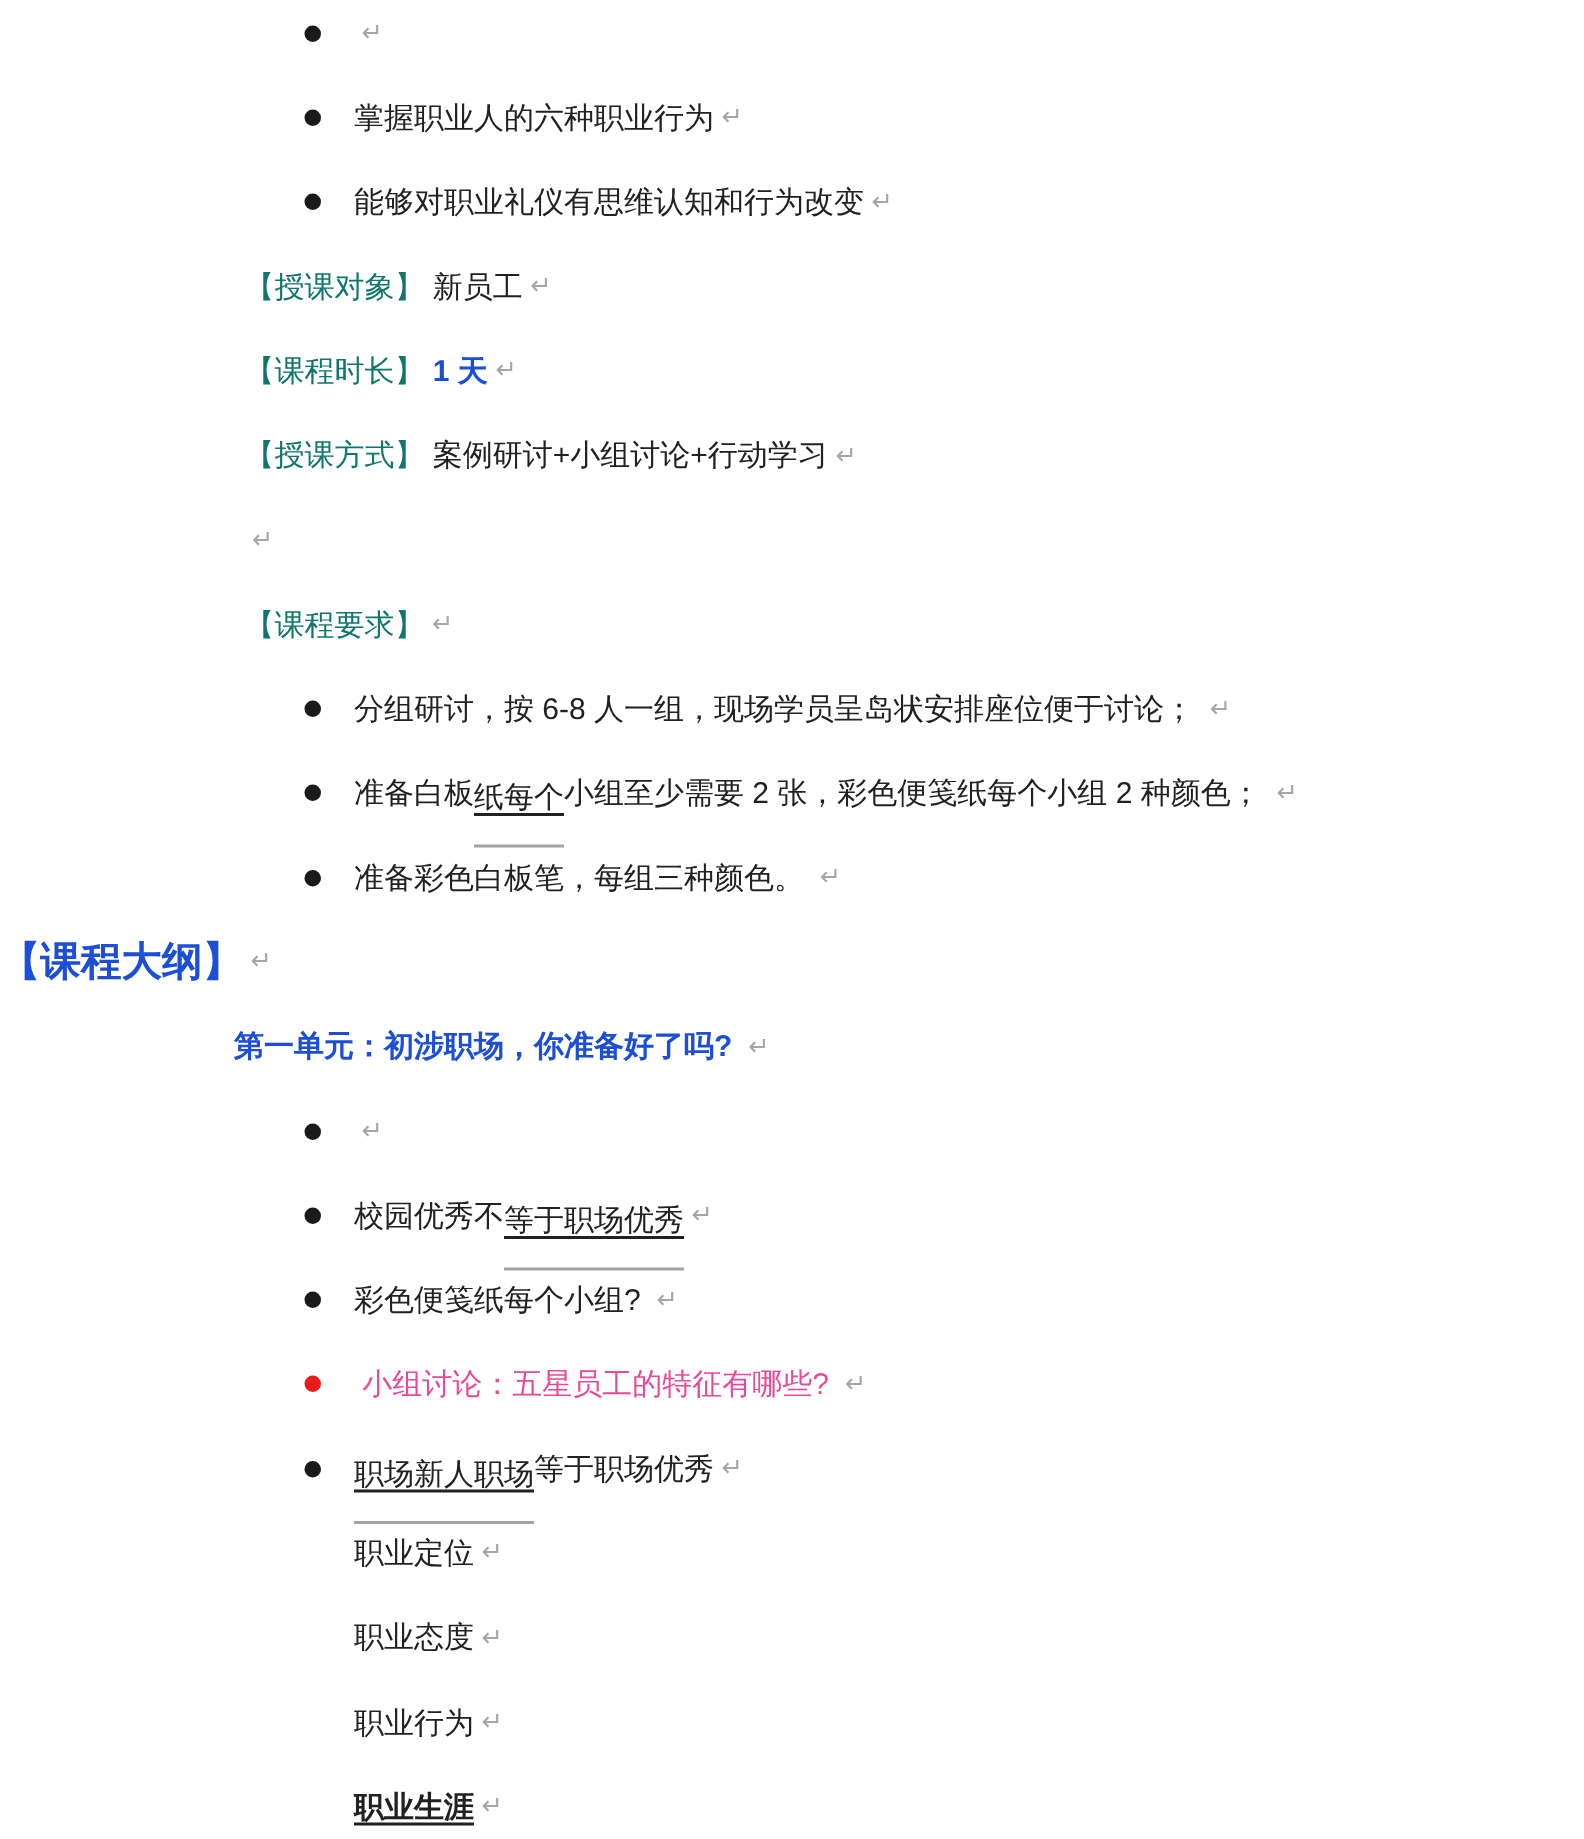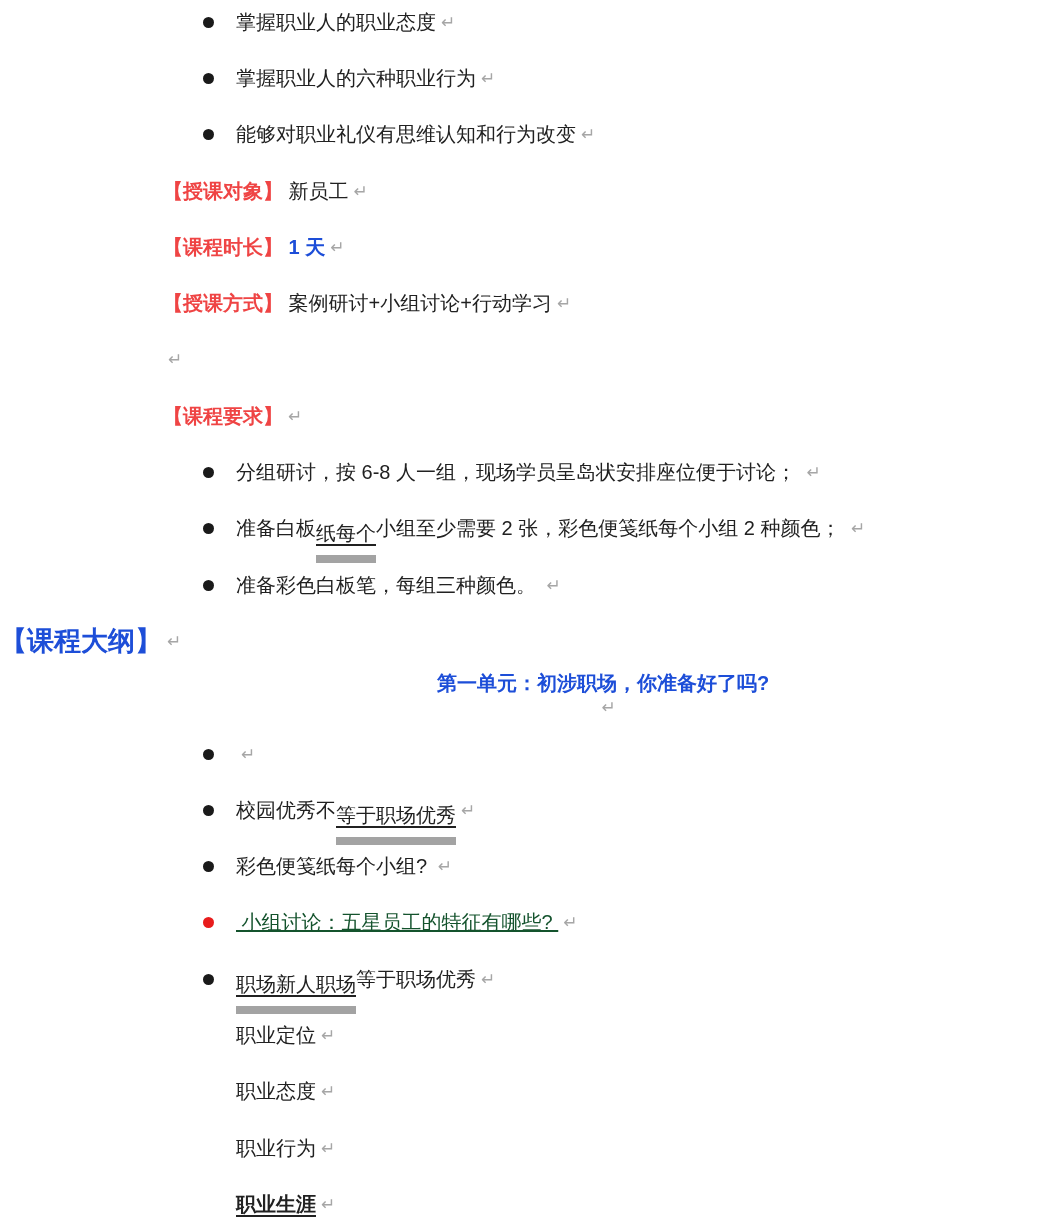--- a/index.html
+++ b/index.html
@@ -45,52 +45,51 @@
     margin-left: -163px;
     font-weight: bold;
     font-size: 27px;
     color: #111111;
   }
   
   .para.heading {
     margin-left: -7px;
     font-weight: bold;
     color: #111111;
-    flex-direction: column;
   }
   
   .seg.n  { color: #212121; }
   .seg.b  { font-weight: bold; color: #1d4ed8; }
-  .seg.rb { font-weight: bold; color: #ef4444; }
-  .seg.r  { color: #14532d; text-decoration: underline; }
+  .seg.rb { font-weight: normal; color: #0f766e; }
+  .seg.r  { color: #ec4899; }
   .seg.g  {
     text-decoration: underline;
     text-underline-offset: 4px;
-    border-bottom: 8px solid #a3a3a3;
-    padding-bottom: 8px;
+    border-bottom: 2px solid #a3a3a3;
+    padding-bottom: 18px;
     margin-top: 26px;
   }
   .seg.u  {
     text-decoration: underline;
     text-underline-offset: 4px;
     font-weight: bold;
   }
   .pilcrow {
     color: #a6a6a6;
     font-size: 17px;
     font-weight: normal;
     margin-left: 5px;
     text-decoration: none;
   }
 </style>
 </head>
 <body>
 
 <div id="doc">
-    <div class="para bullet"><span class="dot"></span><span class="seg n">掌握职业人的职业态度</span><span class="seg pilcrow">↵</span></div>
+    <div class="para bullet"><span class="dot"></span><span class="seg pilcrow">↵</span></div>
     <div class="para bullet"><span class="dot"></span><span class="seg n">掌握职业人的六种职业行为</span><span class="seg pilcrow">↵</span></div>
     <div class="para bullet"><span class="dot"></span><span class="seg n">能够对职业礼仪有思维认知和行为改变</span><span class="seg pilcrow">↵</span></div>
     <div class="para label"><span class="seg rb">【授课对象】</span><span class="seg n"> 新员工</span><span class="seg pilcrow">↵</span></div>
     <div class="para label"><span class="seg rb">【课程时长】</span><span class="seg b"> 1 天</span><span class="seg pilcrow">↵</span></div>
     <div class="para label"><span class="seg rb">【授课方式】</span><span class="seg n"> 案例研讨+小组讨论+行动学习</span><span class="seg pilcrow">↵</span></div>
     <div class="para empty"><span class="seg pilcrow">↵</span></div>
     <div class="para label"><span class="seg rb">【课程要求】</span><span class="seg pilcrow">↵</span></div>
     <div class="para bullet"><span class="dot"></span><span class="seg n">分组研讨，按 6-8 人一组，现场学员呈岛状安排座位便于讨论； </span><span class="seg pilcrow">↵</span></div>
     <div class="para bullet"><span class="dot"></span><span class="seg n">准备白板</span><span class="seg g">纸每个</span><span class="seg n">小组至少需要 2 张，彩色便笺纸每个小组 2 种颜色； </span><span class="seg pilcrow">↵</span></div>
     <div class="para bullet"><span class="dot"></span><span class="seg n">准备彩色白板笔，每组三种颜色。 </span><span class="seg pilcrow">↵</span></div>

